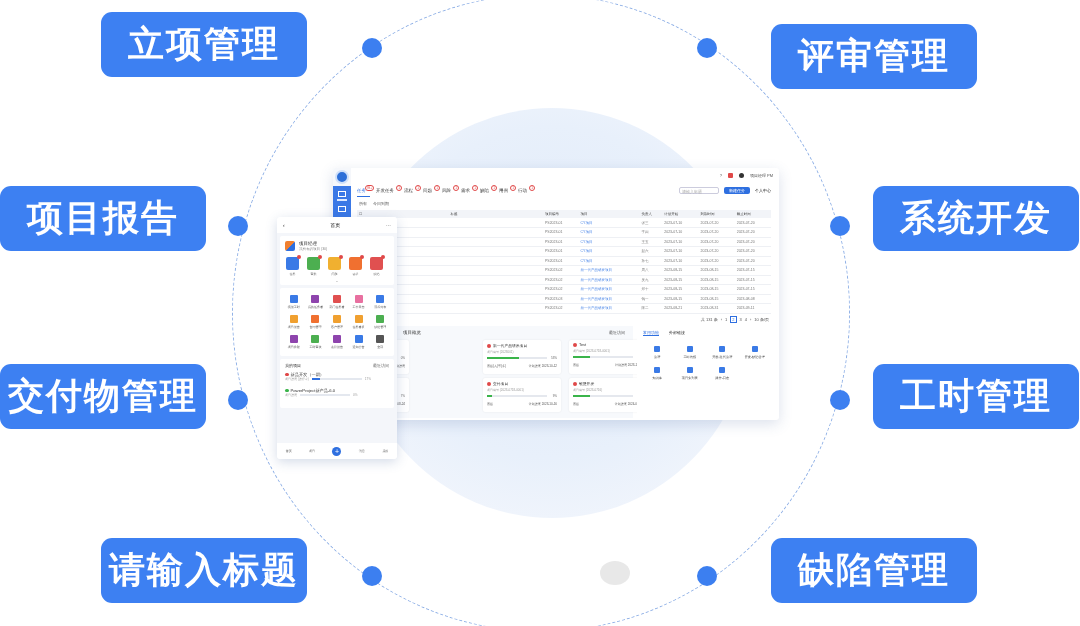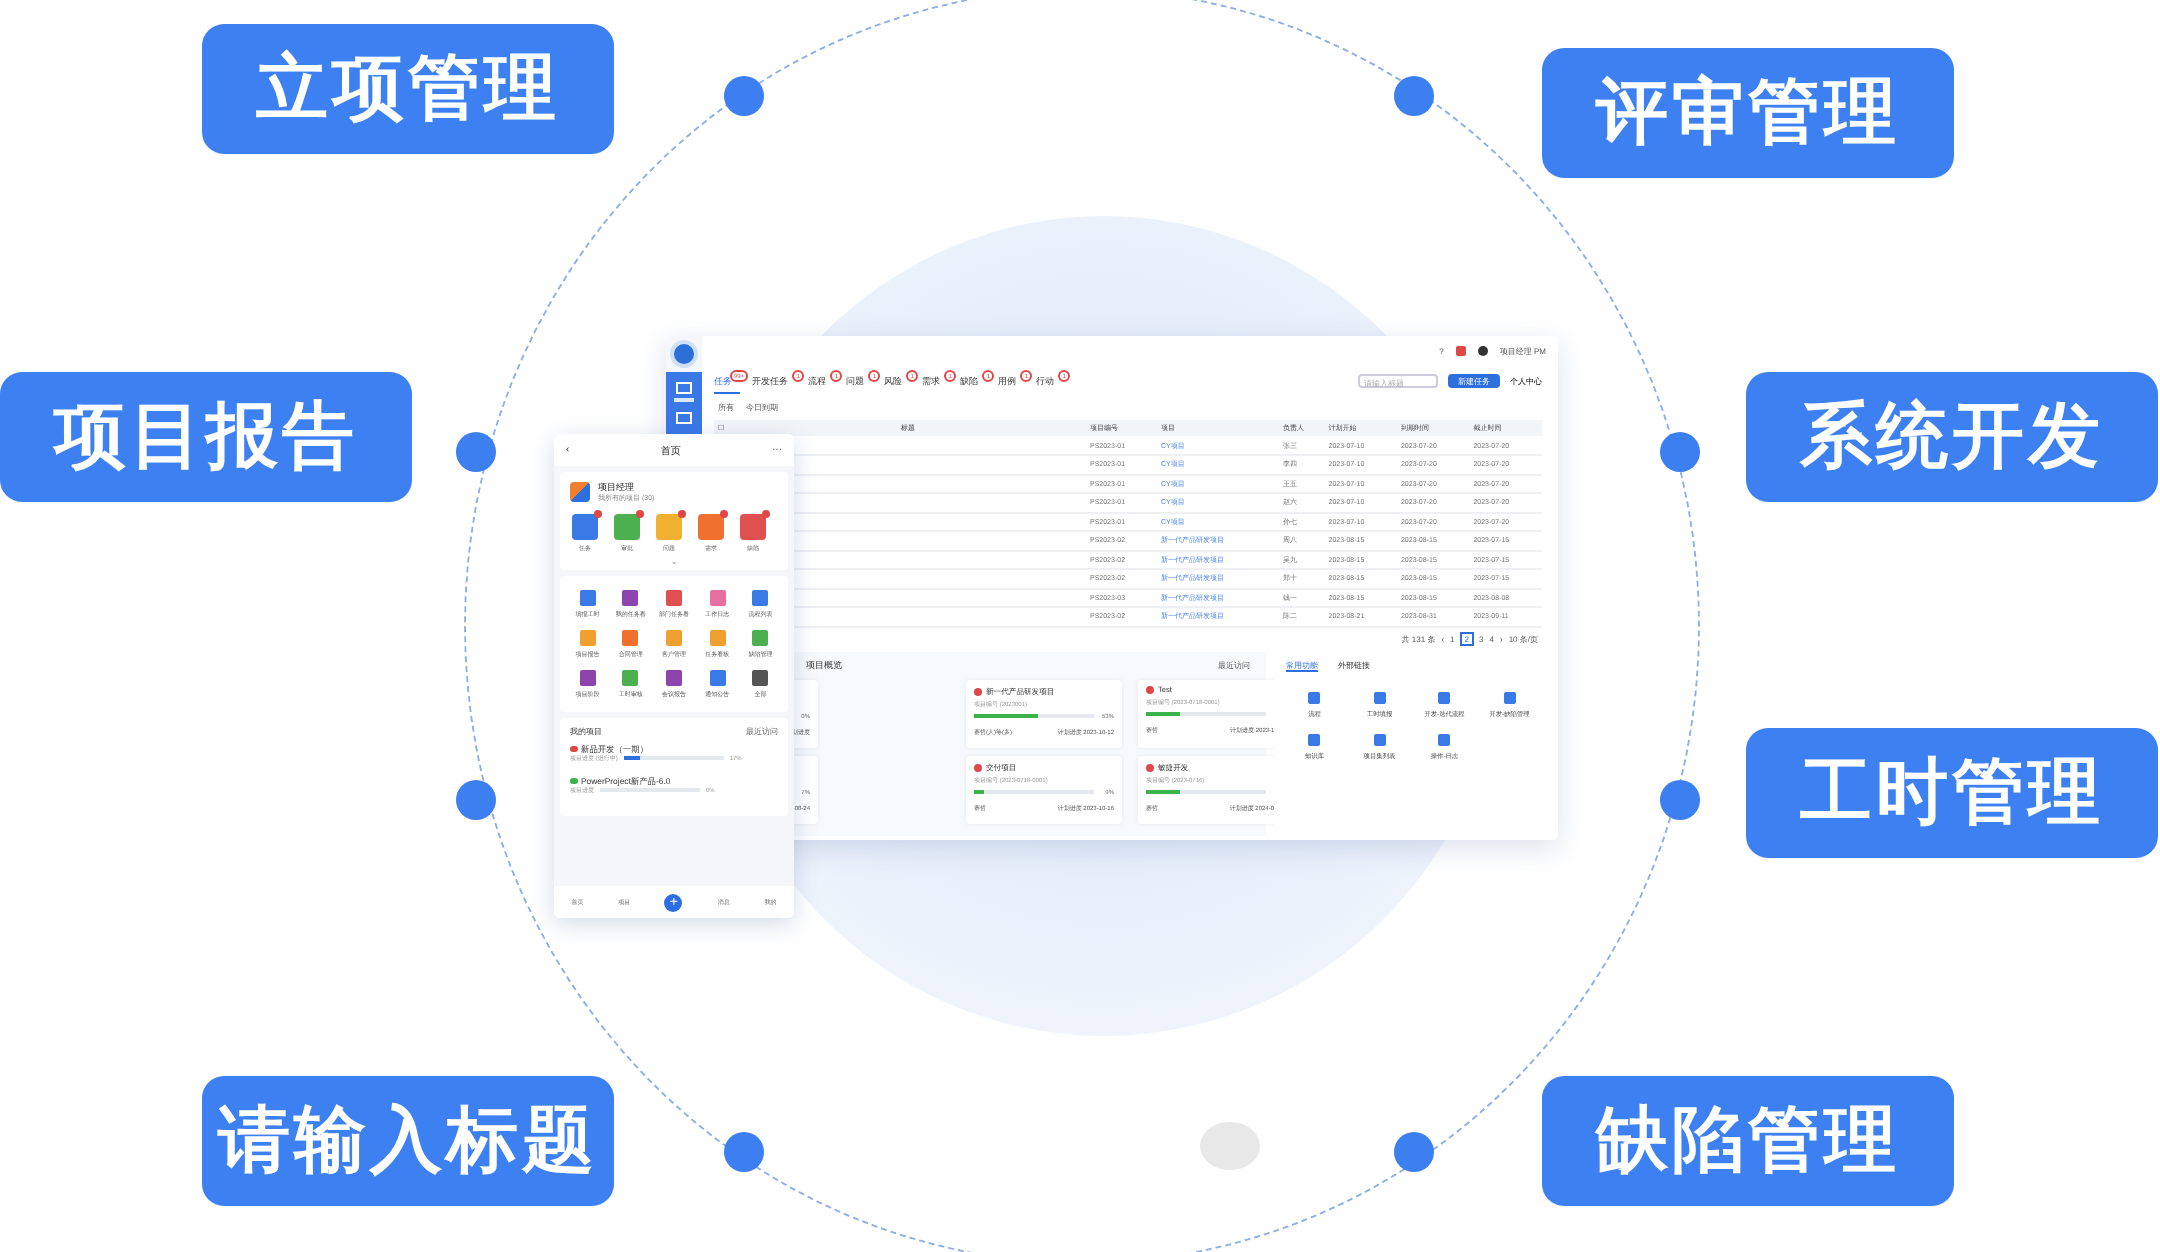--- a/index.html
+++ b/index.html
@@ -99,20 +99,21 @@
   <div class="dot" style="left:830px;top:216px"></div>
   <div class="dot" style="left:228px;top:390px"></div>
   <div class="dot" style="left:830px;top:390px"></div>
   <div class="dot" style="left:362px;top:566px"></div>
   <div class="dot" style="left:697px;top:566px"></div>
 
   <div class="tag" style="left:101px;top:12px;width:206px">立项管理</div>
   <div class="tag" style="left:771px;top:24px;width:206px">评审管理</div>
   <div class="tag" style="left:0px;top:186px;width:206px">项目报告</div>
   <div class="tag" style="left:873px;top:186px;width:206px">系统开发</div>
+  <div class="tag" style="left:0px;top:364px;width:206px">交付物管理</div>
   <div class="tag" style="left:873px;top:364px;width:206px">工时管理</div>
   <div class="tag" style="left:101px;top:538px;width:206px">请输入标题</div>
   <div class="tag" style="left:771px;top:538px;width:206px">缺陷管理</div>
 
   <div class="desk">
     <div class="desk-side">
       <div class="logo"></div>
       <div class="nav">
           <i></i>
           <b></b>

